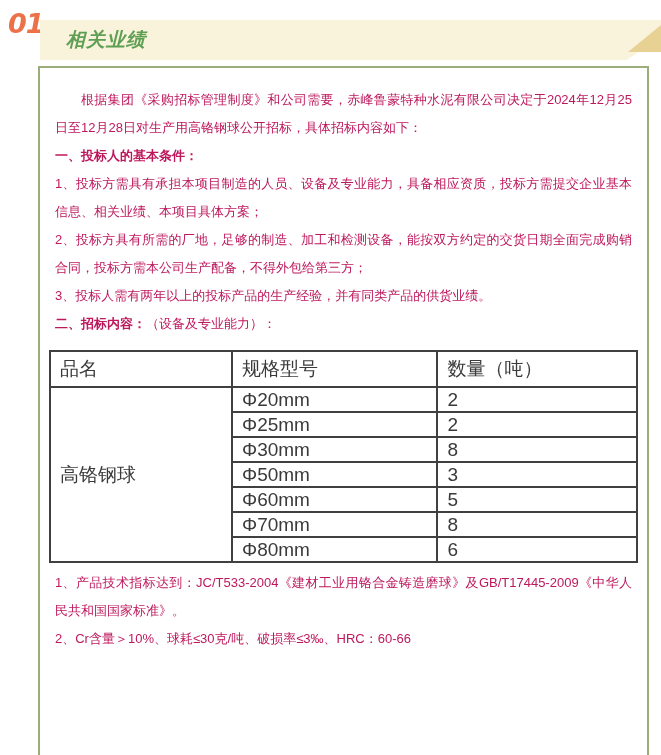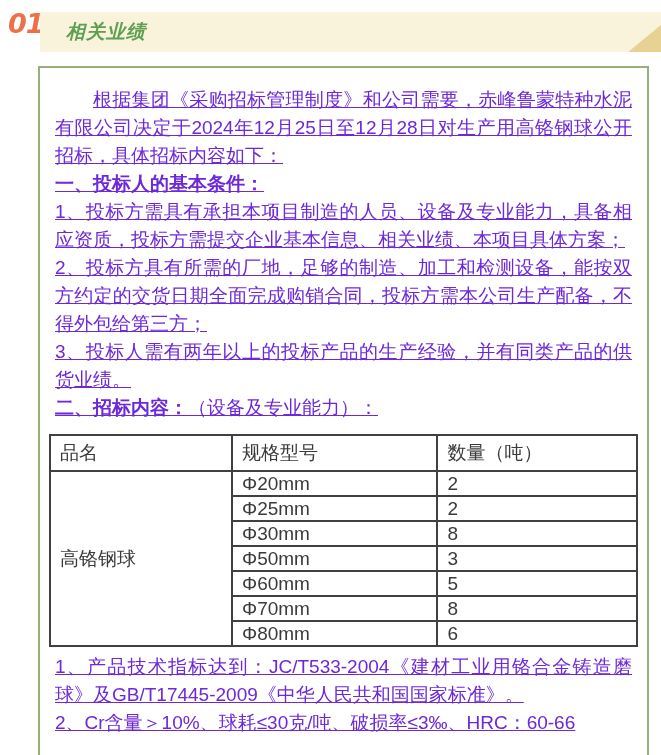--- a/index.html
+++ b/index.html
@@ -13,21 +13,21 @@
     width: 661px;
     height: 755px;
     overflow: hidden;
     background: #ffffff;
   }
 
   
   .header-row {
     position: relative;
     height: 52px;
-    padding-top: 12px;
+    padding-top: 20px;
     text-align: center;
   }
   .index-num {
     position: absolute;
     left: 8px;
     top: 8px;
     width: 34px;
     font-family: "DejaVu Sans", sans-serif;
     font-size: 27px;
     font-weight: bold;
@@ -64,25 +64,24 @@
 
   
   .content-box {
     margin: 14px 12px 0 38px;
     border: 2px solid #9BAD7A;
     background: #ffffff;
     padding: 18px 15px 30px 15px;
     min-height: 720px; 
   }
   .content-box p {
-    font-size: 19px;
+    font-size: 13px;
     line-height: 28px;
-    color: #6d28d9;
+    color: #be185d;
     text-align: justify;
-    text-decoration: underline;
   }
   p.indent { text-indent: 2em; }
   p.bold, .bold-seg { font-weight: bold; }
 
   
   table.tender {
     border-collapse: collapse;
     width: calc(100% + 12px);
     margin: 12px 0 6px -6px;
     table-layout: fixed;

